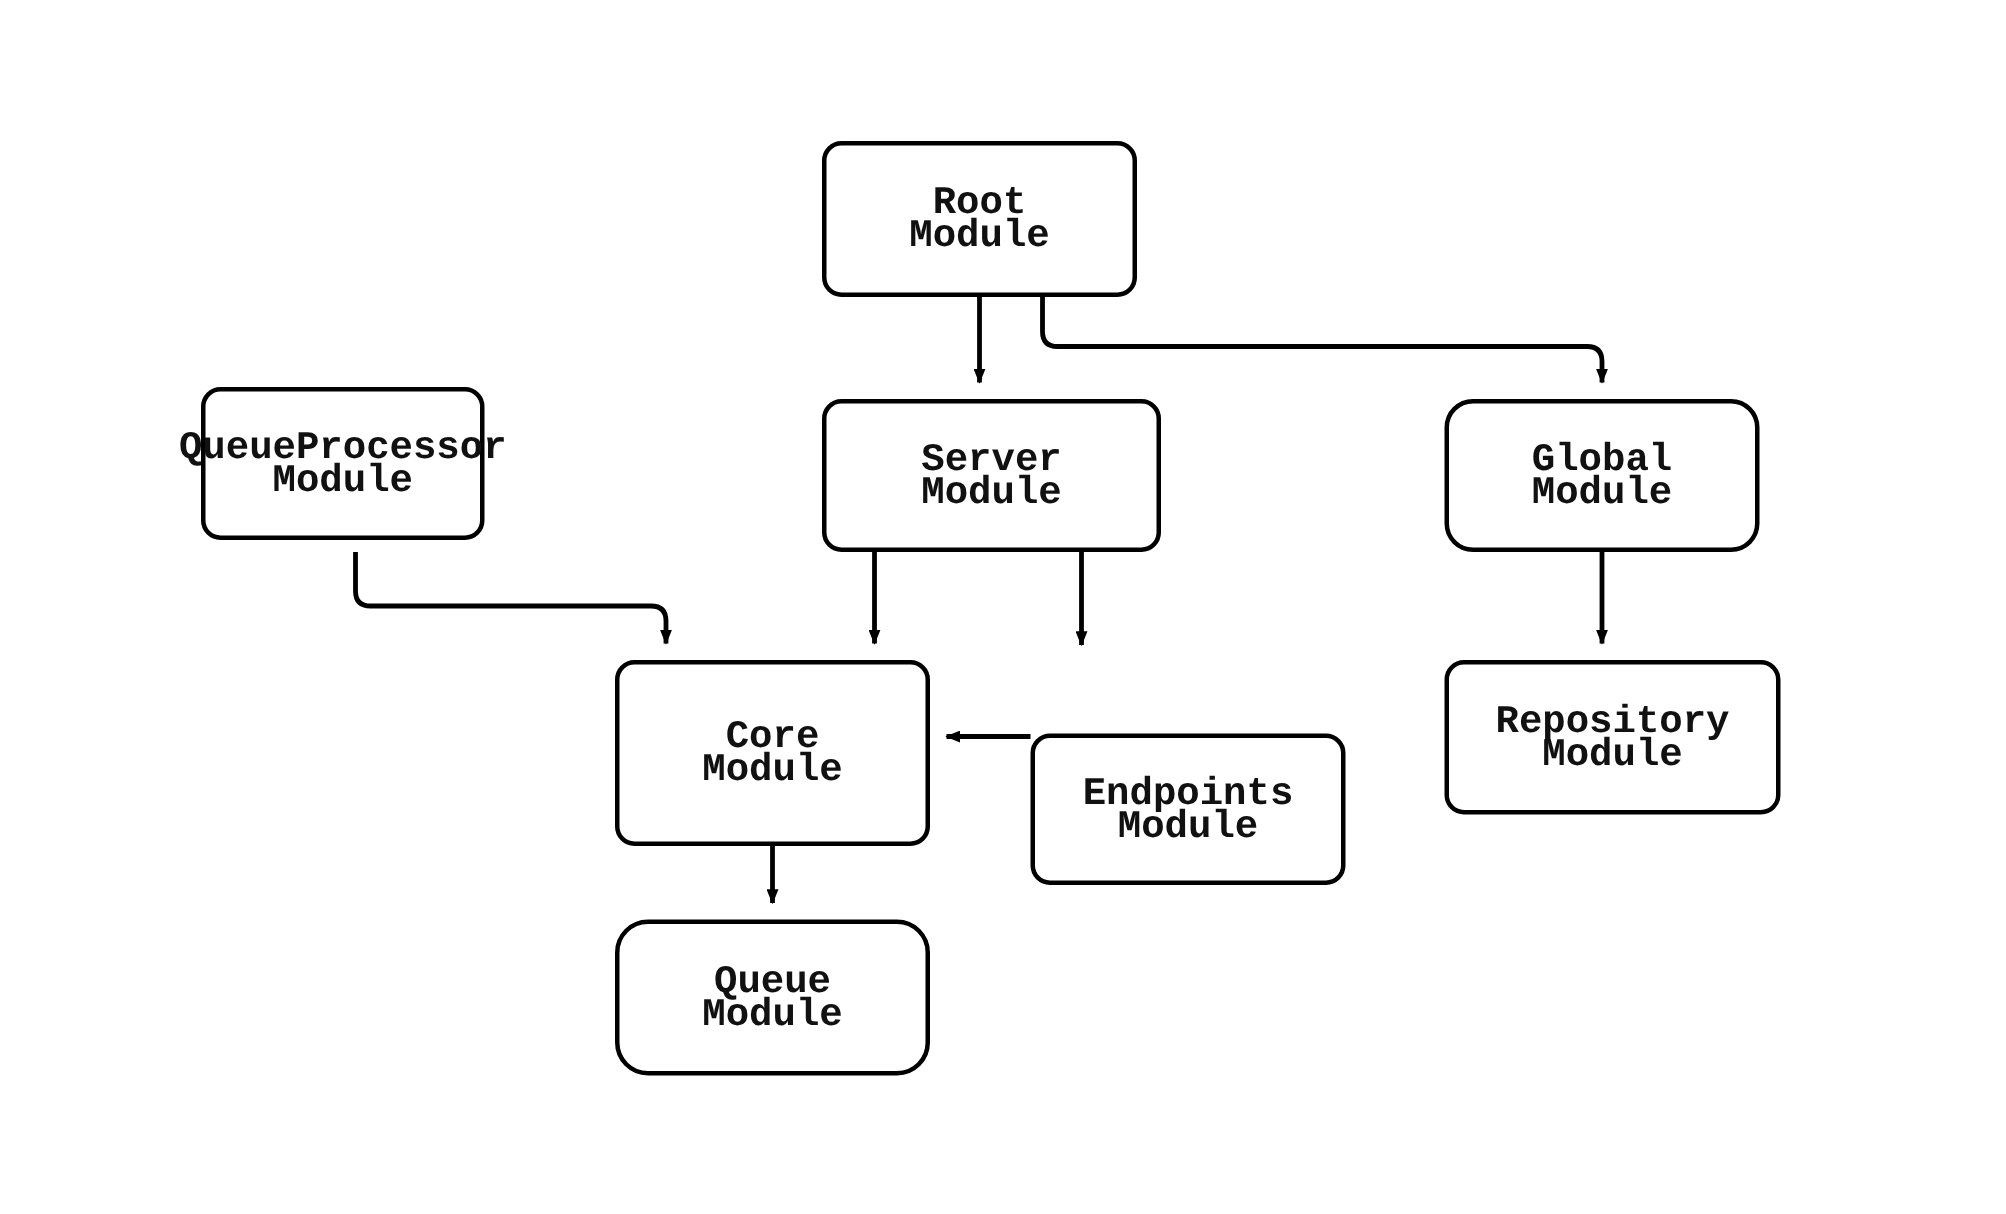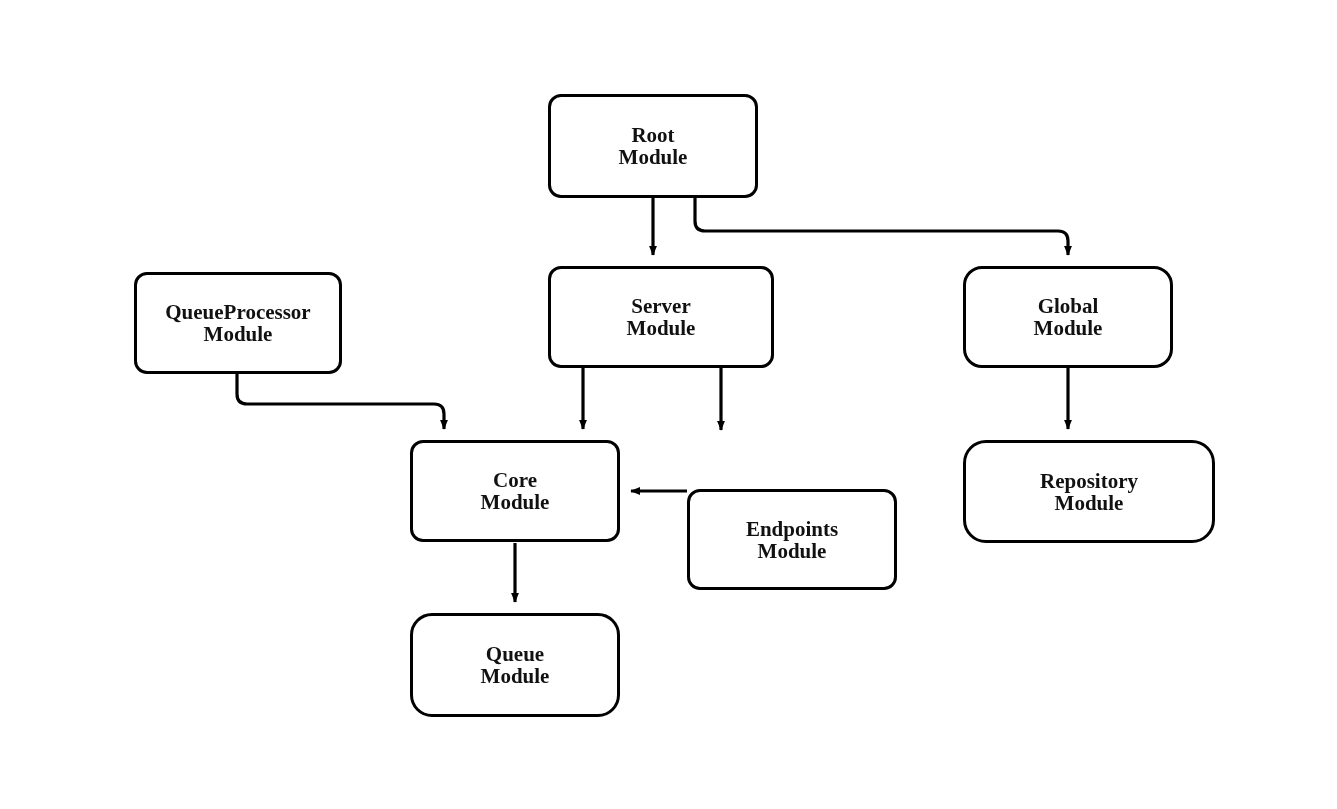--- a/index.html
+++ b/index.html
@@ -33,22 +33,22 @@
     background: #ffffff;
     border: 3px solid #000000;
     border-radius: 13px;
     display: flex;
     flex-direction: column;
     align-items: center;
     justify-content: center;
     z-index: 2;
   }
   .node-label {
-    font-family: Liberation Serif, serif;
-    font-size: 21px;
+    font-family: Liberation Mono, monospace;
+    font-size: 26px;
     font-weight: 700;
     line-height: 22px;
     color: #111111;
     text-align: center;
     white-space: pre;
     letter-spacing: 0px;
   }
 </style>
 </head>
 <body>
@@ -71,46 +71,46 @@
         <path d="M 1068 368 L 1068 429" marker-end="url(#arrowhead)"></path>
         <path d="M 515 543 L 515 602" marker-end="url(#arrowhead)"></path>
       </g>
   </svg>
 
   <div class="node" style="left: 548px; top: 94px; width: 210px; height: 104px; border-color: rgb(0, 0, 0);">
     <div class="node-label" style="color: rgb(17, 17, 17);">Root
 Module</div>
   </div>
 
-  <div class="node" style="left: 134px; top: 272px; width: 208px; height: 102px; border-color: rgb(0, 0, 0); justify-content: center;">
+  <div class="node" style="left: 134px; top: 258px; width: 189px; height: 102px; border-color: rgb(0, 0, 0); justify-content: center;">
     <div class="node-label" style="color: rgb(17, 17, 17);">QueueProcessor
 Module</div>
   </div>
 
   <div class="node" style="left: 548px; top: 266px; width: 226px; height: 102px; border-color: rgb(0, 0, 0);">
     <div class="node-label" style="color: rgb(17, 17, 17);">Server
 Module</div>
   </div>
 
   <div class="node" style="left: 963px; top: 266px; width: 210px; height: 102px; border-color: rgb(0, 0, 0); border-radius: 19px;">
     <div class="node-label" style="color: rgb(17, 17, 17);">Global
 Module</div>
   </div>
 
-  <div class="node" style="left: 410px; top: 440px; width: 210px; height: 102px; border-color: rgb(0, 0, 0);">
+  <div class="node" style="left: 410px; top: 440px; width: 210px; height: 124px; border-color: rgb(0, 0, 0);">
     <div class="node-label" style="color: rgb(17, 17, 17);">Core
 Module</div>
   </div>
 
   <div class="node" style="left: 687px; top: 441px; width: 210px; height: 101px; border-color: rgb(0, 0, 0); margin-top: 48px;">
     <div class="node-label" style="color: rgb(17, 17, 17);">Endpoints
 Module</div>
   </div>
 
-  <div class="node" style="left: 963px; top: 440px; width: 252px; height: 103px; border-color: rgb(0, 0, 0); border-radius: 23px;">
+  <div class="node" style="left: 963px; top: 440px; width: 224px; height: 103px; border-color: rgb(0, 0, 0);">
     <div class="node-label" style="color: rgb(17, 17, 17);">Repository
 Module</div>
   </div>
 
   <div class="node" style="left: 410px; top: 613px; width: 210px; height: 104px; border-color: rgb(0, 0, 0); border-radius: 22px;">
     <div class="node-label" style="color: rgb(17, 17, 17);">Queue
 Module</div>
   </div>
 
 </div>

